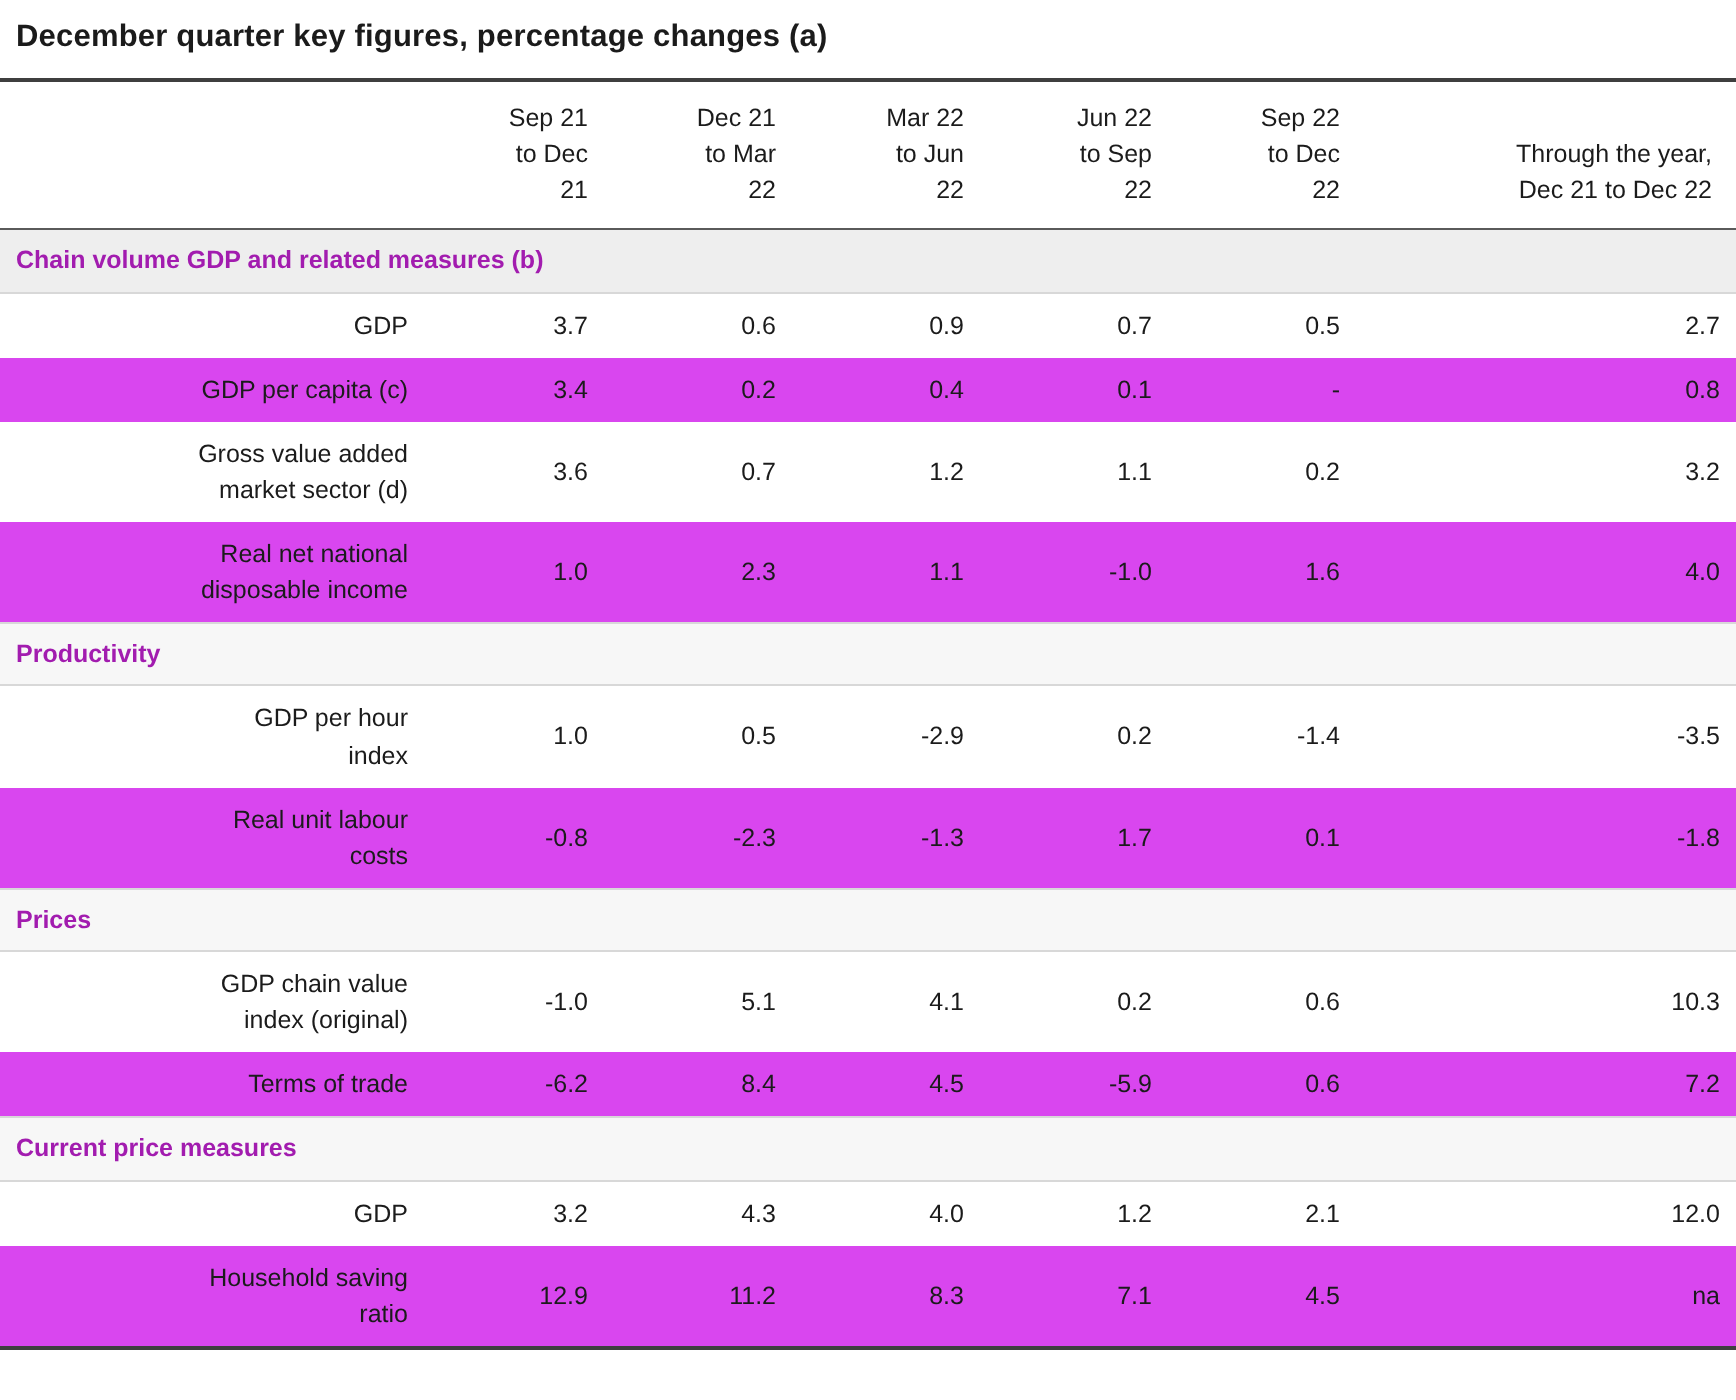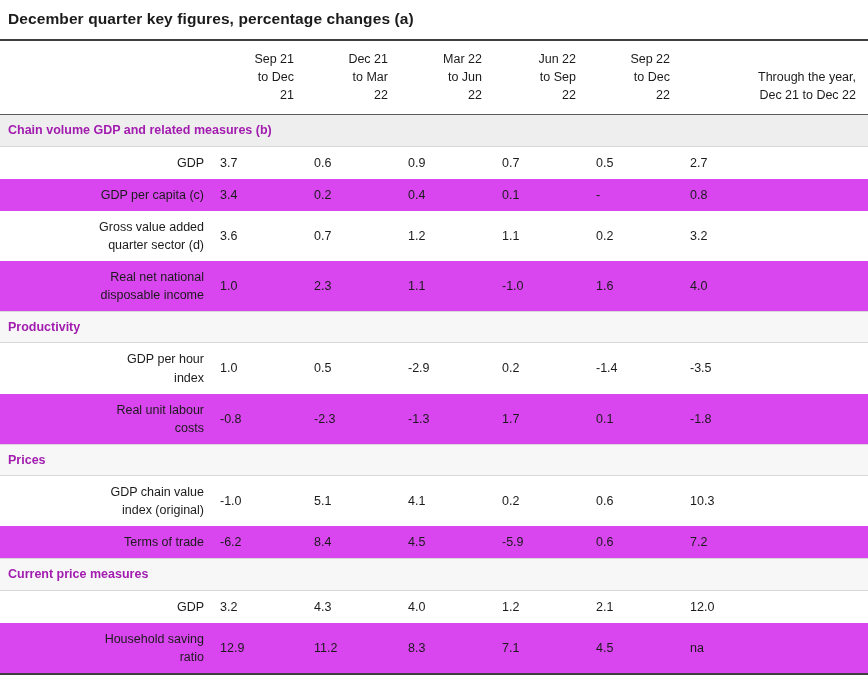--- a/index.html
+++ b/index.html
@@ -78,20 +78,21 @@
   }
   tr.section.light td {
     background: #f7f7f7;
   }
   td.rowlabel {
     text-align: right;
     padding-left: 26px;
     color: #1b1b1b;
   }
   td.num {
+    text-align: right;
     padding-right: 12px;
     color: #1b1b1b;
     font-variant-numeric: tabular-nums;
   }
   td.num.year {
     padding-right: 8px;
     margin-top: 43px;
   }
   tr.shaded td {
     background: #d946ef;
@@ -176,21 +177,21 @@
         <td class="num">3.4</td>
         <td class="num">0.2</td>
         <td class="num">0.4</td>
         <td class="num">0.1</td>
         <td class="num">-</td>
         <td class="num year">0.8</td>
       </tr>
       <tr class="plain">
         <td class="rowlabel">
           <span class="two-line">Gross value added</span>
-          <span class="two-line">quarter sector (d)</span>
+          <span class="two-line">market sector (d)</span>
         </td>
         <td class="num">3.6</td>
         <td class="num">0.7</td>
         <td class="num">1.2</td>
         <td class="num">1.1</td>
         <td class="num">0.2</td>
         <td class="num year">3.2</td>
       </tr>
       <tr class="shaded">
         <td class="rowlabel">

